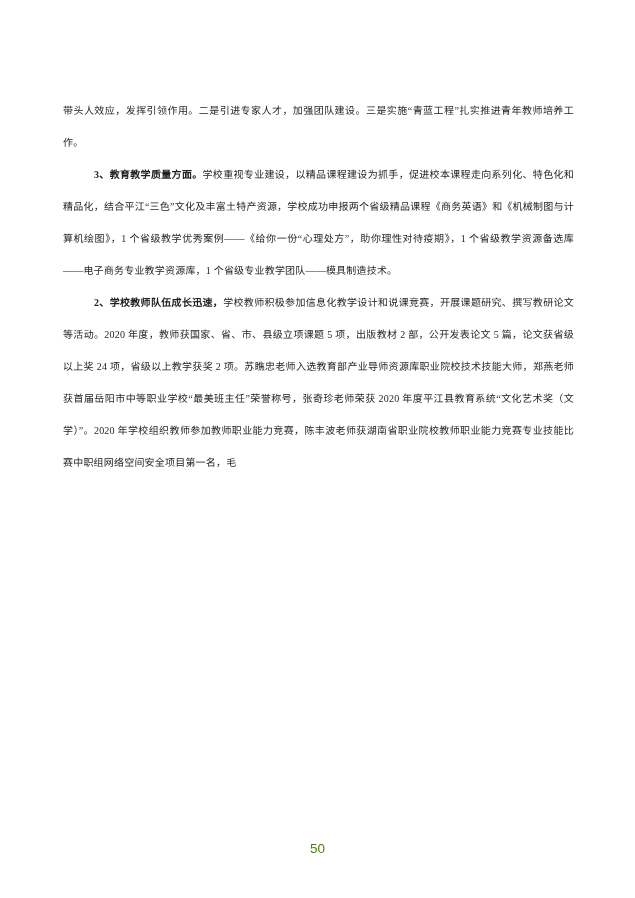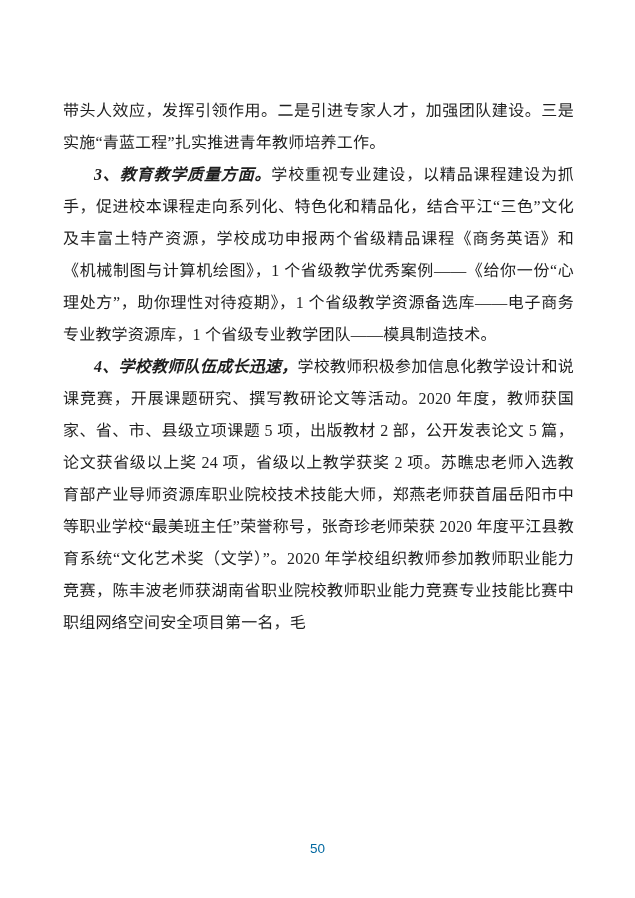--- a/index.html
+++ b/index.html
@@ -18,47 +18,46 @@
   .content {
     position: absolute;
     left: 63px;
     top: 95px;
     width: 511px;
   }
   .para {
     margin: 0;
     padding: 0;
     font-family: "Liberation Serif", "DejaVu Serif", serif;
-    font-size: 16px;
+    font-size: 10px;
     line-height: 32px;
     color: #1f1f1f;
     text-align: justify;
     letter-spacing: 0.2px;
   }
   .para.indent {
     text-indent: 31px;
   }
   .run-bold {
     font-weight: 700;
-    font-style: italic;
   }
   .page-number {
     position: absolute;
     left: 0;
     bottom: 42px;
     width: 100%;
     text-align: center;
     font-family: "Liberation Sans", "DejaVu Sans", sans-serif;
     font-size: 13.5px;
-    color: #0369a1;
+    color: #4d7c0f;
   }
 </style>
 </head>
 <body>
 
 <div class="page">
   <div class="content" id="paragraphs-container">
       <p class="para"><span>带头人效应，发挥引领作用。二是引进专家人才，加强团队建设。三是实施“青蓝工程”扎实推进青年教师培养工作。</span></p>
       <p class="para indent"><span class="run-bold">3、教育教学质量方面。</span><span>学校重视专业建设，以精品课程建设为抓手，促进校本课程走向系列化、特色化和精品化，结合平江“三色”文化及丰富土特产资源，学校成功申报两个省级精品课程《商务英语》和《机械制图与计算机绘图》，1 个省级教学优秀案例——《给你一份“心理处方”，助你理性对待疫期》，1 个省级教学资源备选库——电子商务专业教学资源库，1 个省级专业教学团队——模具制造技术。</span></p>
-      <p class="para indent"><span class="run-bold">4、学校教师队伍成长迅速，</span><span>学校教师积极参加信息化教学设计和说课竞赛，开展课题研究、撰写教研论文等活动。2020 年度，教师获国家、省、市、县级立项课题 5 项，出版教材 2 部，公开发表论文 5 篇，论文获省级以上奖 24 项，省级以上教学获奖 2 项。苏瞧忠老师入选教育部产业导师资源库职业院校技术技能大师，郑燕老师获首届岳阳市中等职业学校“最美班主任”荣誉称号，张奇珍老师荣获 2020 年度平江县教育系统“文化艺术奖（文学）”。2020 年学校组织教师参加教师职业能力竞赛，陈丰波老师获湖南省职业院校教师职业能力竞赛专业技能比赛中职组网络空间安全项目第一名，毛</span></p>
+      <p class="para indent"><span class="run-bold">2、学校教师队伍成长迅速，</span><span>学校教师积极参加信息化教学设计和说课竞赛，开展课题研究、撰写教研论文等活动。2020 年度，教师获国家、省、市、县级立项课题 5 项，出版教材 2 部，公开发表论文 5 篇，论文获省级以上奖 24 项，省级以上教学获奖 2 项。苏瞧忠老师入选教育部产业导师资源库职业院校技术技能大师，郑燕老师获首届岳阳市中等职业学校“最美班主任”荣誉称号，张奇珍老师荣获 2020 年度平江县教育系统“文化艺术奖（文学）”。2020 年学校组织教师参加教师职业能力竞赛，陈丰波老师获湖南省职业院校教师职业能力竞赛专业技能比赛中职组网络空间安全项目第一名，毛</span></p>
     </div>
   <div class="page-number">50</div>
 </div>
 
 </body></html>

